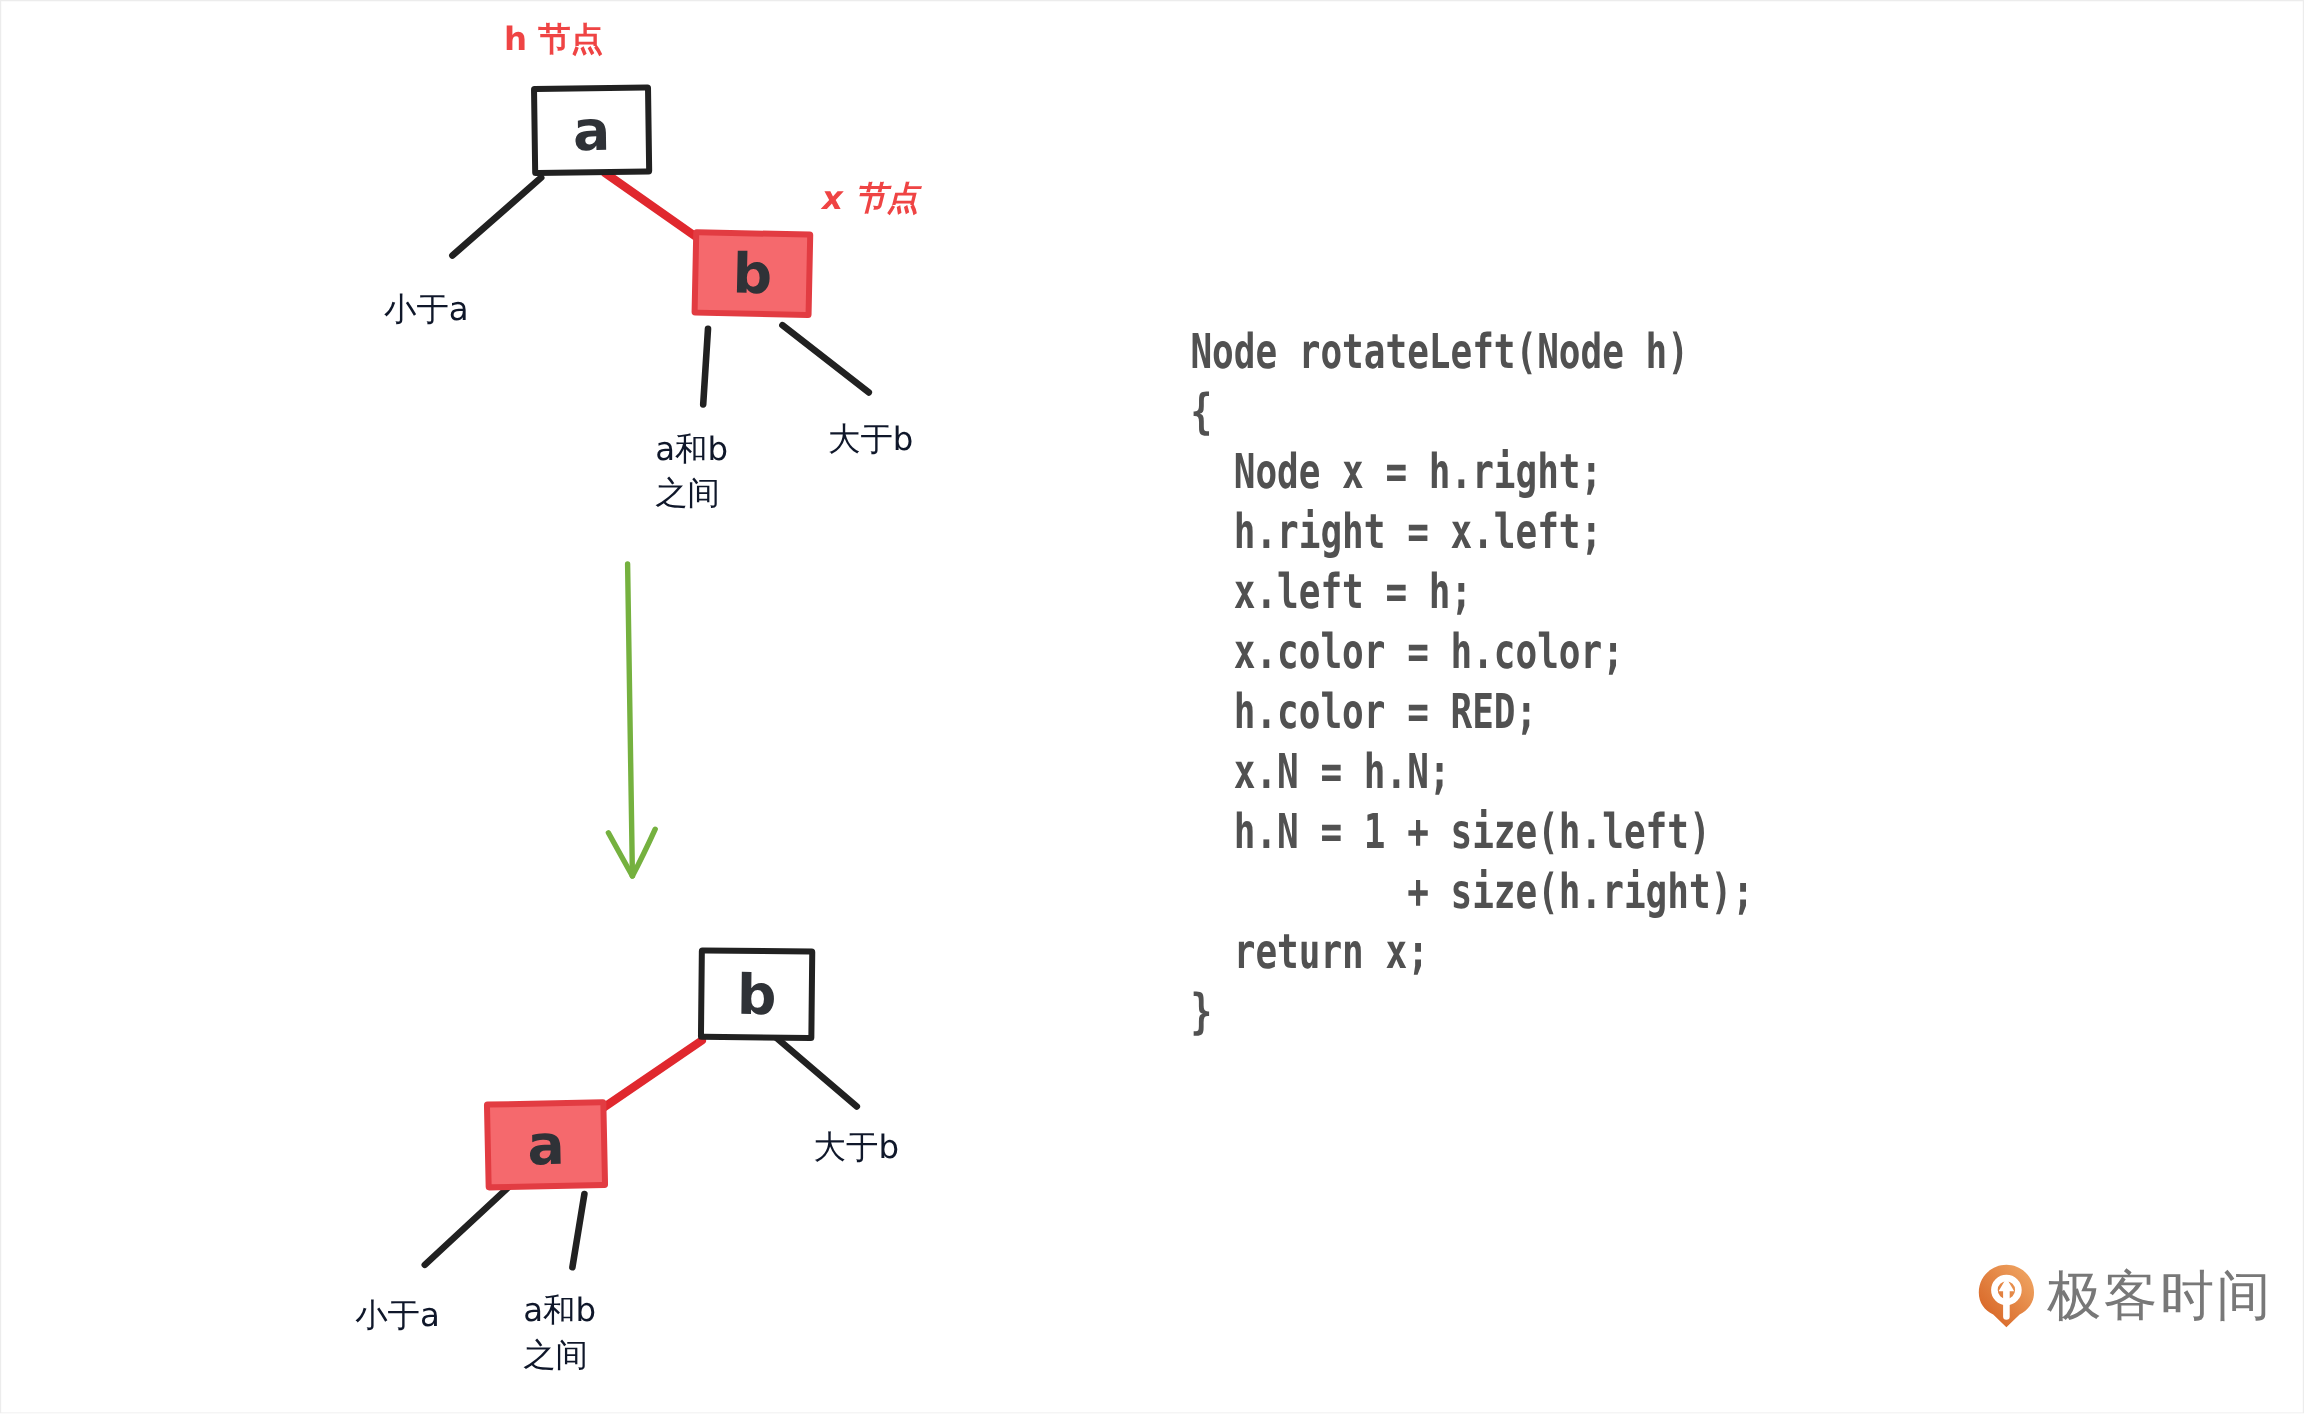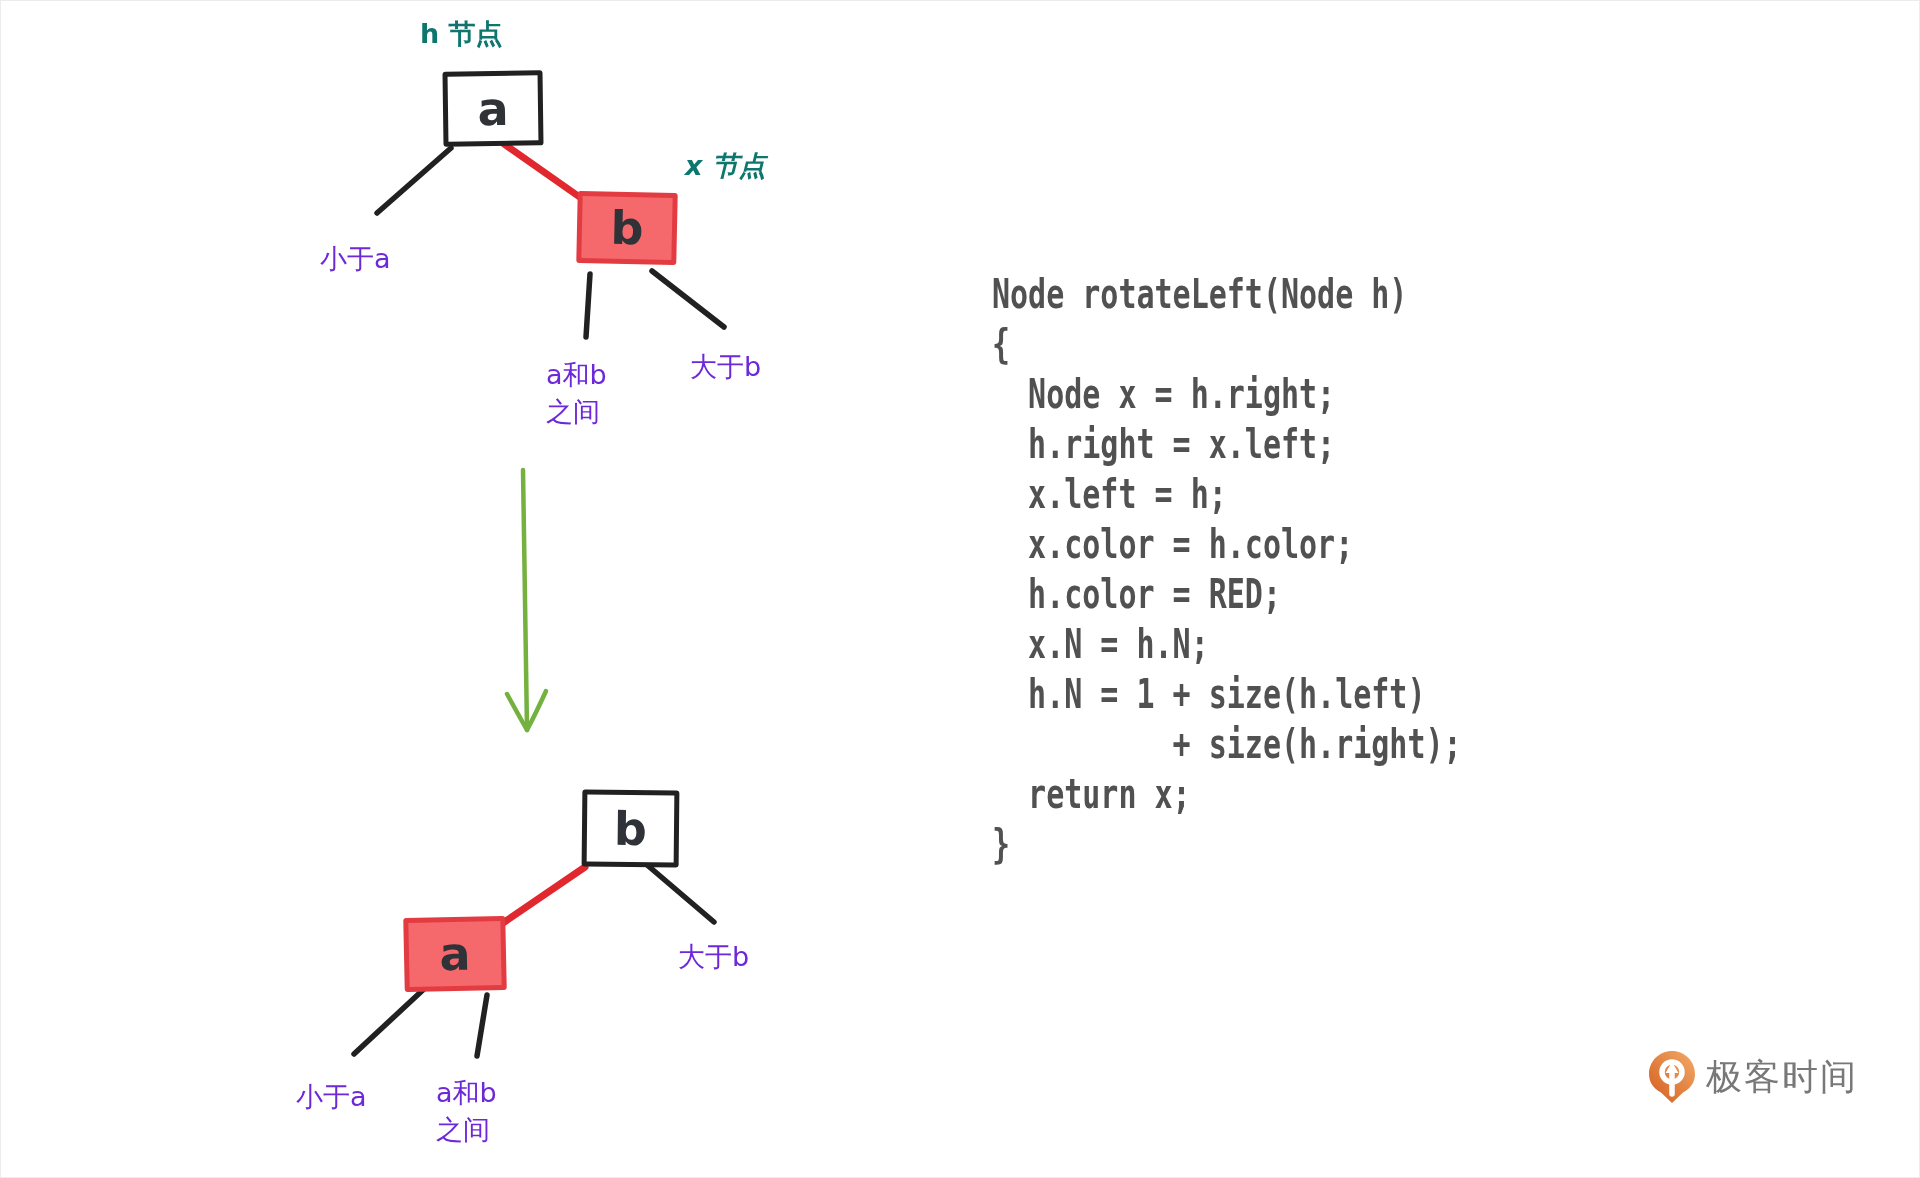--- a/index.html
+++ b/index.html
@@ -31,30 +31,30 @@
 
   .box-a1 { left: 443px; top: 71px;  width: 100px; height: 75px; transform: rotate(-0.8deg); }
   .box-b1 { left: 577px; top: 192px; width: 100px; height: 72px; transform: rotate(1.2deg); }
   .box-b2 { left: 582px; top: 790px; width: 97px;  height: 77px; transform: rotate(0.6deg); }
   .box-a2 { left: 404px; top: 917px; width: 102px; height: 74px; transform: rotate(-1.2deg); }
 
   
   .lbl {
     position: absolute;
     font-size: 27px;
-    color: #6d28d9;
+    color: #0f172a;
     font-weight: 500;
     white-space: pre-line;
     line-height: 37px;
   }
   .lbl-green {
     position: absolute;
     font-size: 27px;
     font-weight: 700;
-    color: #0f766e;
+    color: #ef4444;
     white-space: nowrap;
     line-height: 1.2;
   }
   .lbl-center { text-align: left; width: 84px; }
 
   .h-label   { left: 420px; top: 18px; }
   .x-label   { left: 685px; top: 150px; font-style: italic; }
   .less-a-1  { left: 320px; top: 240px; }
   .betw-1    { left: 546px; top: 356px; }
   .gt-b-1    { left: 690px; top: 348px; }
@@ -87,21 +87,21 @@
   
   .logo {
     position: absolute;
     left: 1648px;
     top: 1050px;
     display: flex;
     align-items: center;
     gap: 10px;
   }
   .logo-text {
-    font-size: 36px;
+    font-size: 45px;
     color: #787878;
     font-weight: 500;
     letter-spacing: 2px;
     white-space: nowrap;
   }
 </style>
 </head>
 <body>
 
 <div class="canvas">

